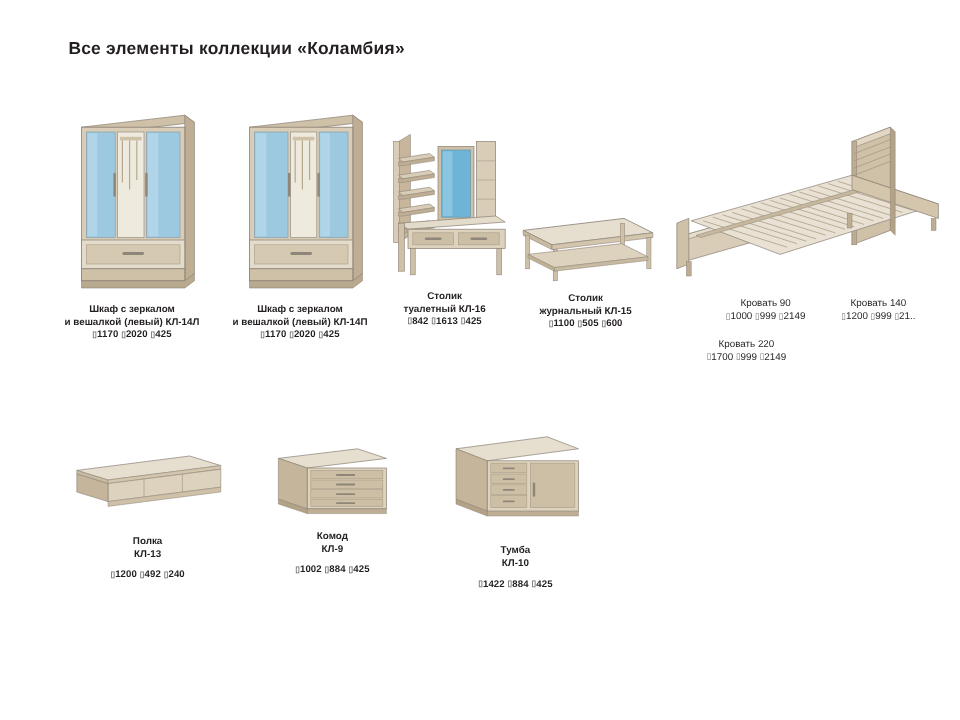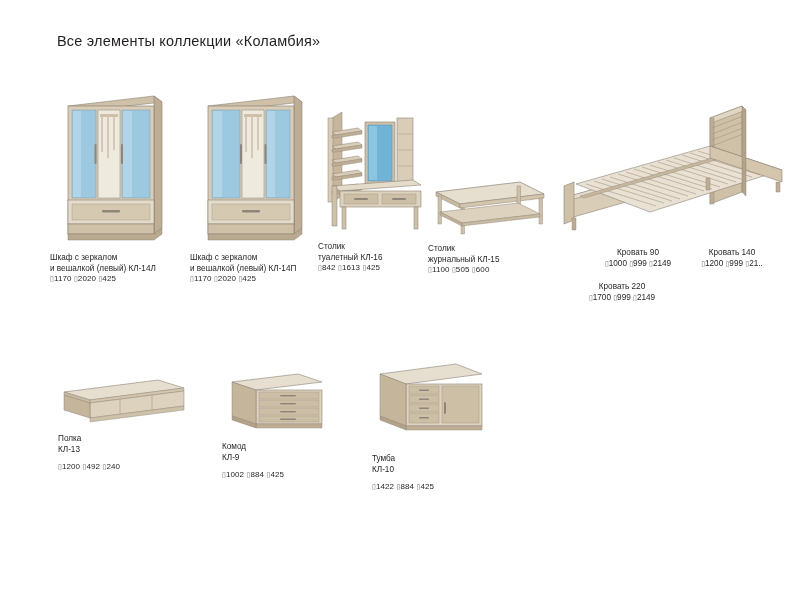--- a/index.html
+++ b/index.html
@@ -13,36 +13,37 @@
     font-family: "Liberation Sans", sans-serif;
     color: #231f20;
     overflow: hidden;
     position: relative;
   }
   #page-title {
     position: absolute;
     left: 57px;
     top: 33px;
     font-size: 14.5px;
-    font-weight: normal;
+    font-weight: bold;
     letter-spacing: 0.2px;
     color: #231f20;
   }
   .item {
     position: absolute;
   }
   .art {
     position: relative;
   }
   .caption {
-    text-align: left;
+    text-align: center;
     font-size: 8.2px;
     line-height: 10.5px;
     color: #231f20;
     white-space: nowrap;
+    font-weight: bold;
   }
   .caption .dims {
     font-size: 8px;
     letter-spacing: 0.1px;
   }
   .dims .d {
     white-space: nowrap;
   }
   .dims .dicon {
     display: inline-block;
@@ -331,21 +332,21 @@
 
       <polygon points="32,25 126,13 126,28 32,40" fill="#ddd2bd" stroke="#8c8275" stroke-width="0.5"></polygon>
       <polygon points="6,17 32,25 32,40 6,32" fill="#c4b59b" stroke="#8c8275" stroke-width="0.5"></polygon>
 
       <line x1="62" y1="21" x2="62" y2="36" stroke="#a89c86" stroke-width="0.6"></line>
       <line x1="94" y1="17" x2="94" y2="32" stroke="#a89c86" stroke-width="0.6"></line>
 
       <polygon points="32,40 126,28 126,32 32,44" fill="#cfc0a8" stroke="#8c8275" stroke-width="0.4"></polygon>
     </svg>
   </div>
-  <div class="caption" style="margin-top:4px">
+  <div class="caption" style="margin-top:16px">
     <div>Полка</div>
     <div>КЛ-13</div>
     <div class="dims" style="margin-top:7px">
       <span class="d"><span class="dicon">▯</span><span>1200</span></span>
       <span class="d"><span class="dicon">▯</span><span>492</span></span>
       <span class="d"><span class="dicon">▯</span><span>240</span></span>
     </div>
   </div>
 </div>
 

